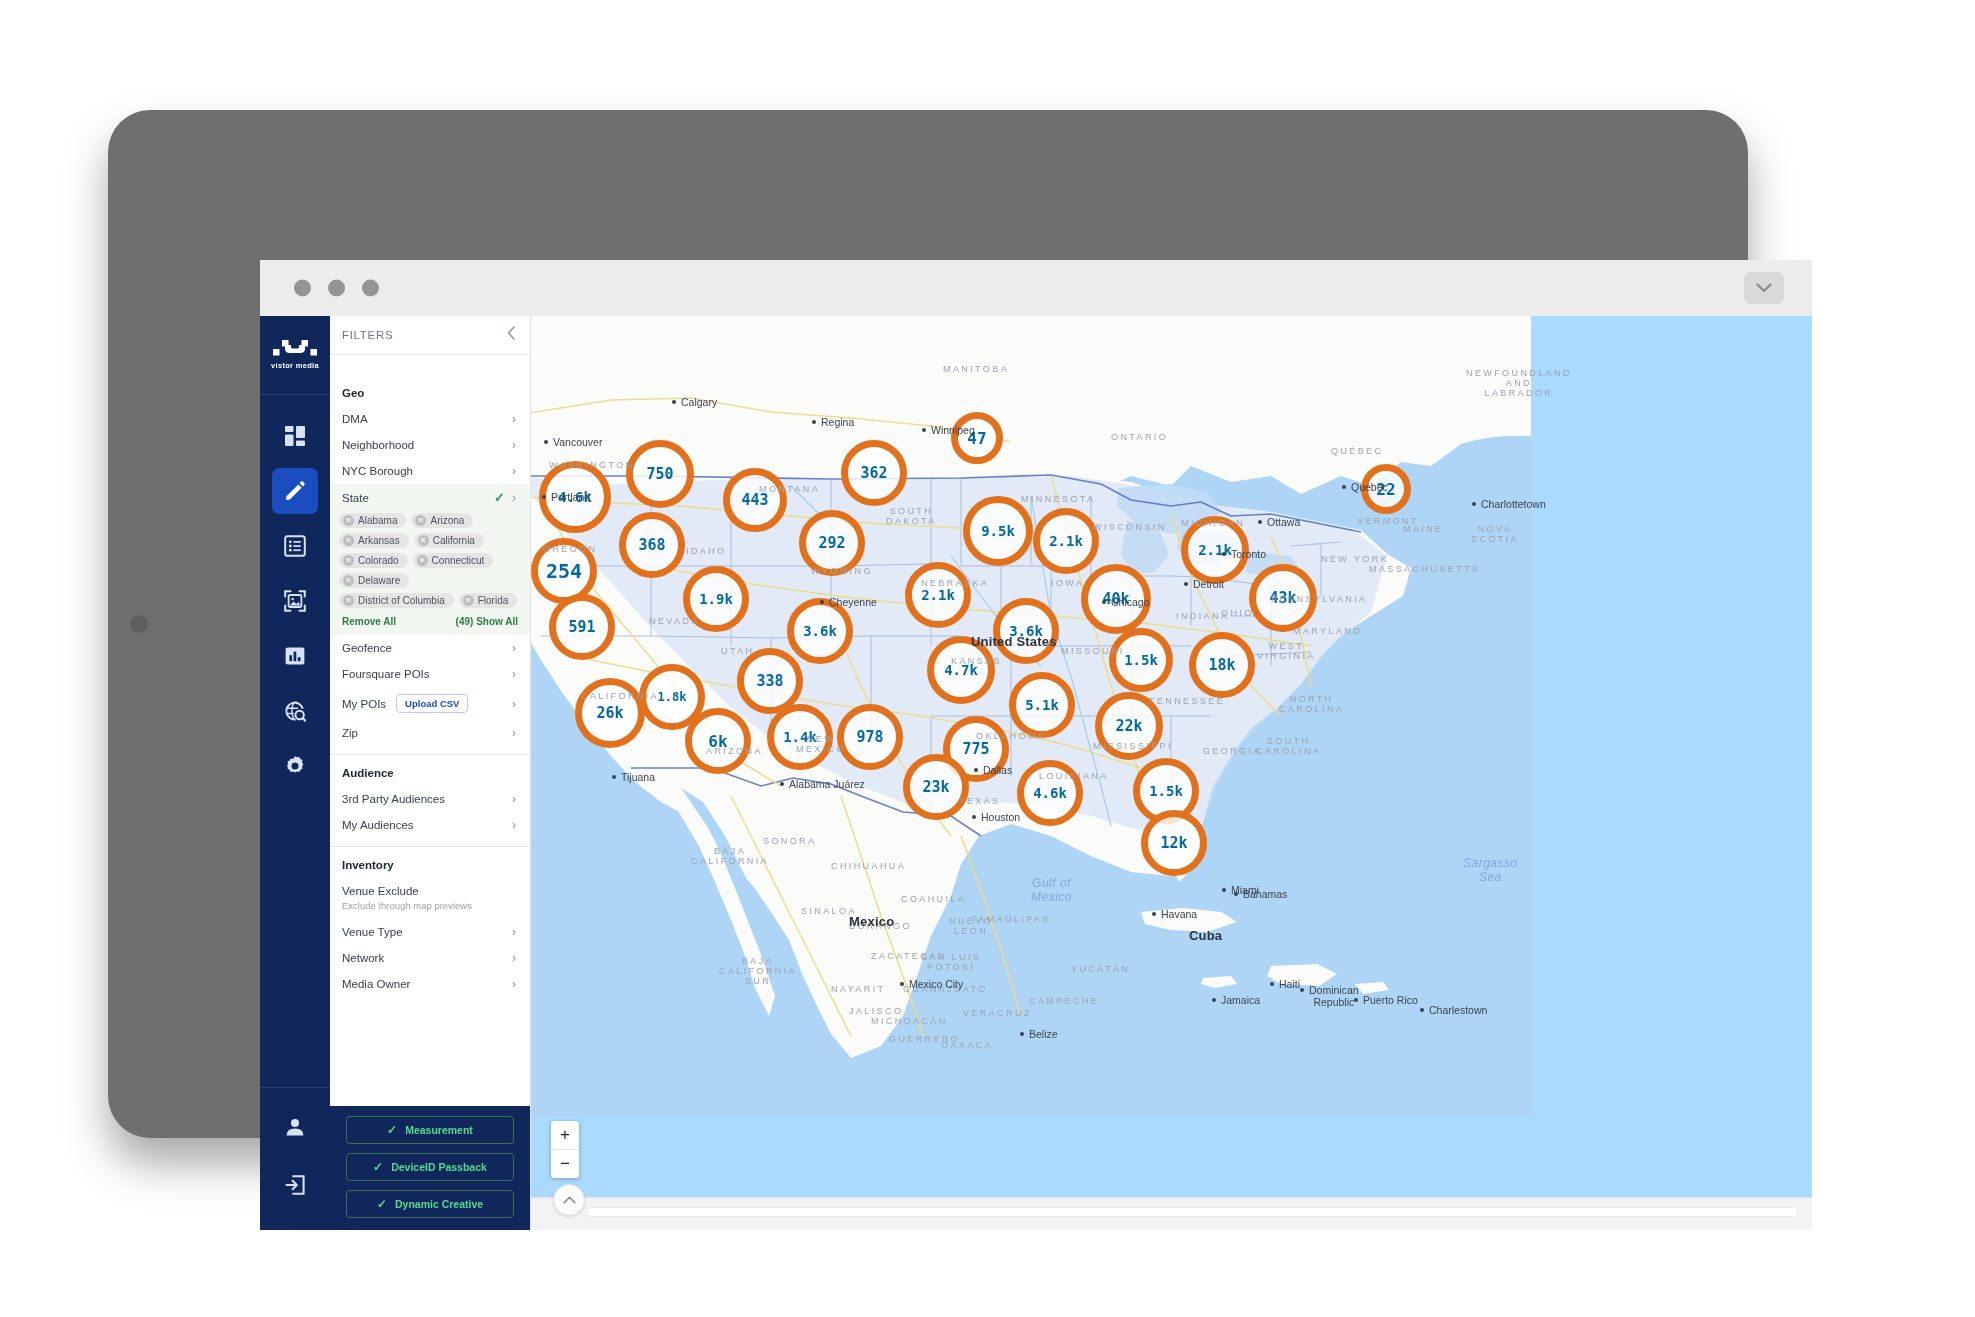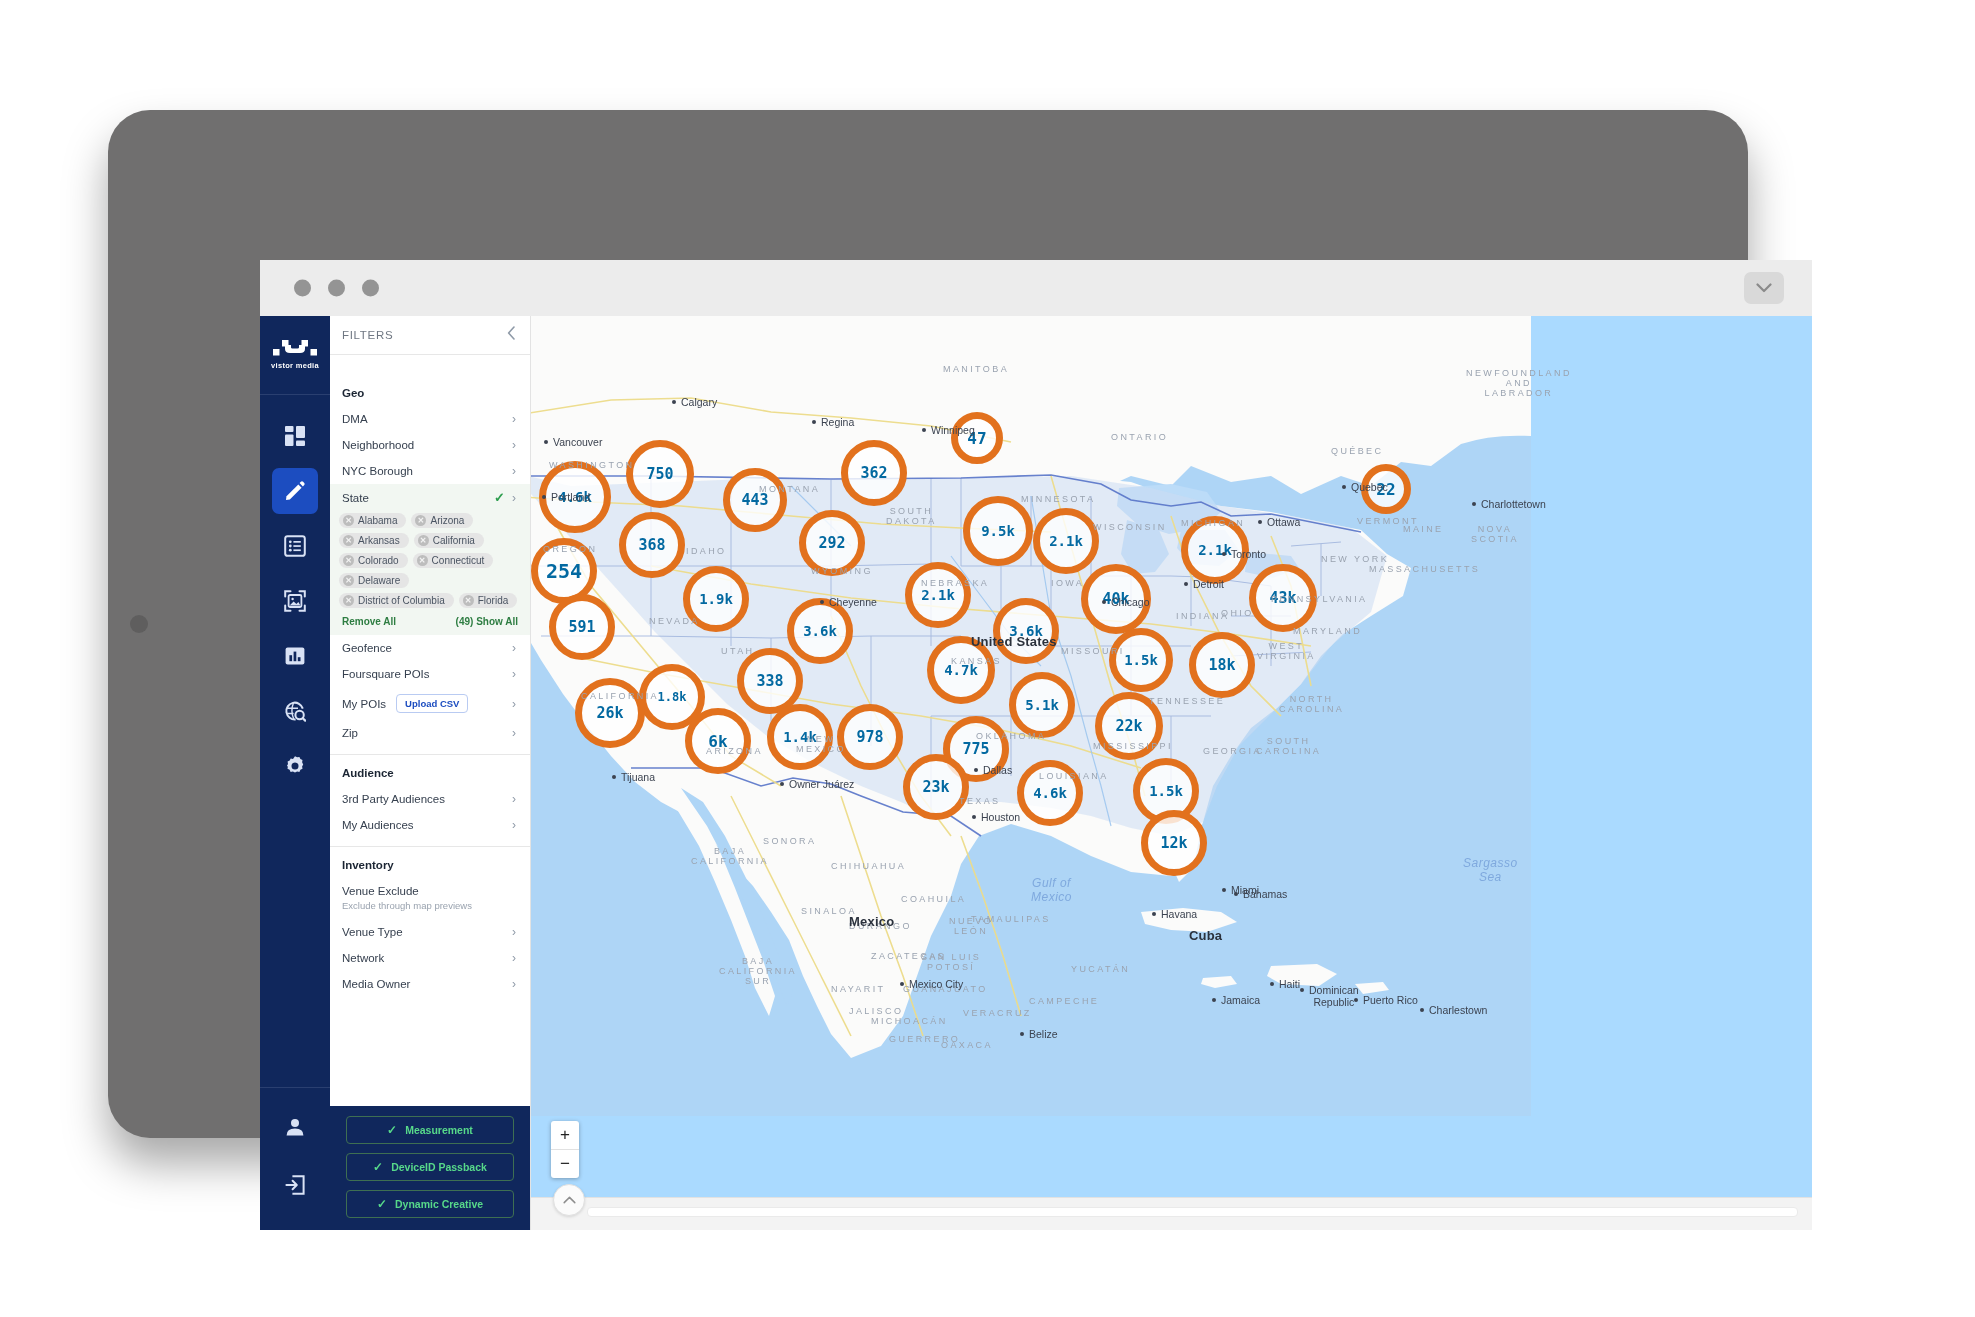--- a/index.html
+++ b/index.html
@@ -734,21 +734,21 @@
               <div class="maplabel ml-city" style="left: 298px; top: 280px; text-align: center; white-space: pre;">Cheyenne</div>
               <div class="maplabel ml-city" style="left: 580px; top: 280px; text-align: center; white-space: pre;">Chicago</div>
               <div class="maplabel ml-city" style="left: 662px; top: 262px; text-align: center; white-space: pre;">Detroit</div>
               <div class="maplabel ml-city" style="left: 736px; top: 200px; text-align: center; white-space: pre;">Ottawa</div>
               <div class="maplabel ml-city" style="left: 820px; top: 165px; text-align: center; white-space: pre;">Quebec</div>
               <div class="maplabel ml-city" style="left: 700px; top: 232px; text-align: center; white-space: pre;">Toronto</div>
               <div class="maplabel ml-city" style="left: 950px; top: 182px; text-align: center; white-space: pre;">Charlottetown</div>
               <div class="maplabel ml-city" style="left: 452px; top: 448px; text-align: center; white-space: pre;">Dallas</div>
               <div class="maplabel ml-city" style="left: 450px; top: 495px; text-align: center; white-space: pre;">Houston</div>
               <div class="maplabel ml-city" style="left: 90px; top: 455px; text-align: center; white-space: pre;">Tijuana</div>
-              <div class="maplabel ml-city" style="left: 258px; top: 462px; text-align: center; white-space: pre;">Owner Juárez</div>
+              <div class="maplabel ml-city" style="left: 258px; top: 462px; text-align: center; white-space: pre;">Alabama Juárez</div>
               <div class="maplabel ml-city" style="left: 700px; top: 568px; text-align: center; white-space: pre;">Miami</div>
               <div class="maplabel ml-city" style="left: 630px; top: 592px; text-align: center; white-space: pre;">Havana</div>
               <div class="maplabel ml-city" style="left: 712px; top: 572px; text-align: center; white-space: pre;">Bahamas</div>
               <div class="maplabel ml-city" style="left: 690px; top: 678px; text-align: center; white-space: pre;">Jamaica</div>
               <div class="maplabel ml-city" style="left: 748px; top: 662px; text-align: center; white-space: pre;">Haiti</div>
               <div class="maplabel ml-city" style="left: 778px; top: 668px; text-align: center; white-space: pre;">Dominican
 Republic</div>
               <div class="maplabel ml-city" style="left: 832px; top: 678px; text-align: center; white-space: pre;">Puerto Rico</div>
               <div class="maplabel ml-city" style="left: 898px; top: 688px; text-align: center; white-space: pre;">Charlestown</div>
               <div class="maplabel ml-city" style="left: 498px; top: 712px; text-align: left; white-space: pre;">Belize</div>

